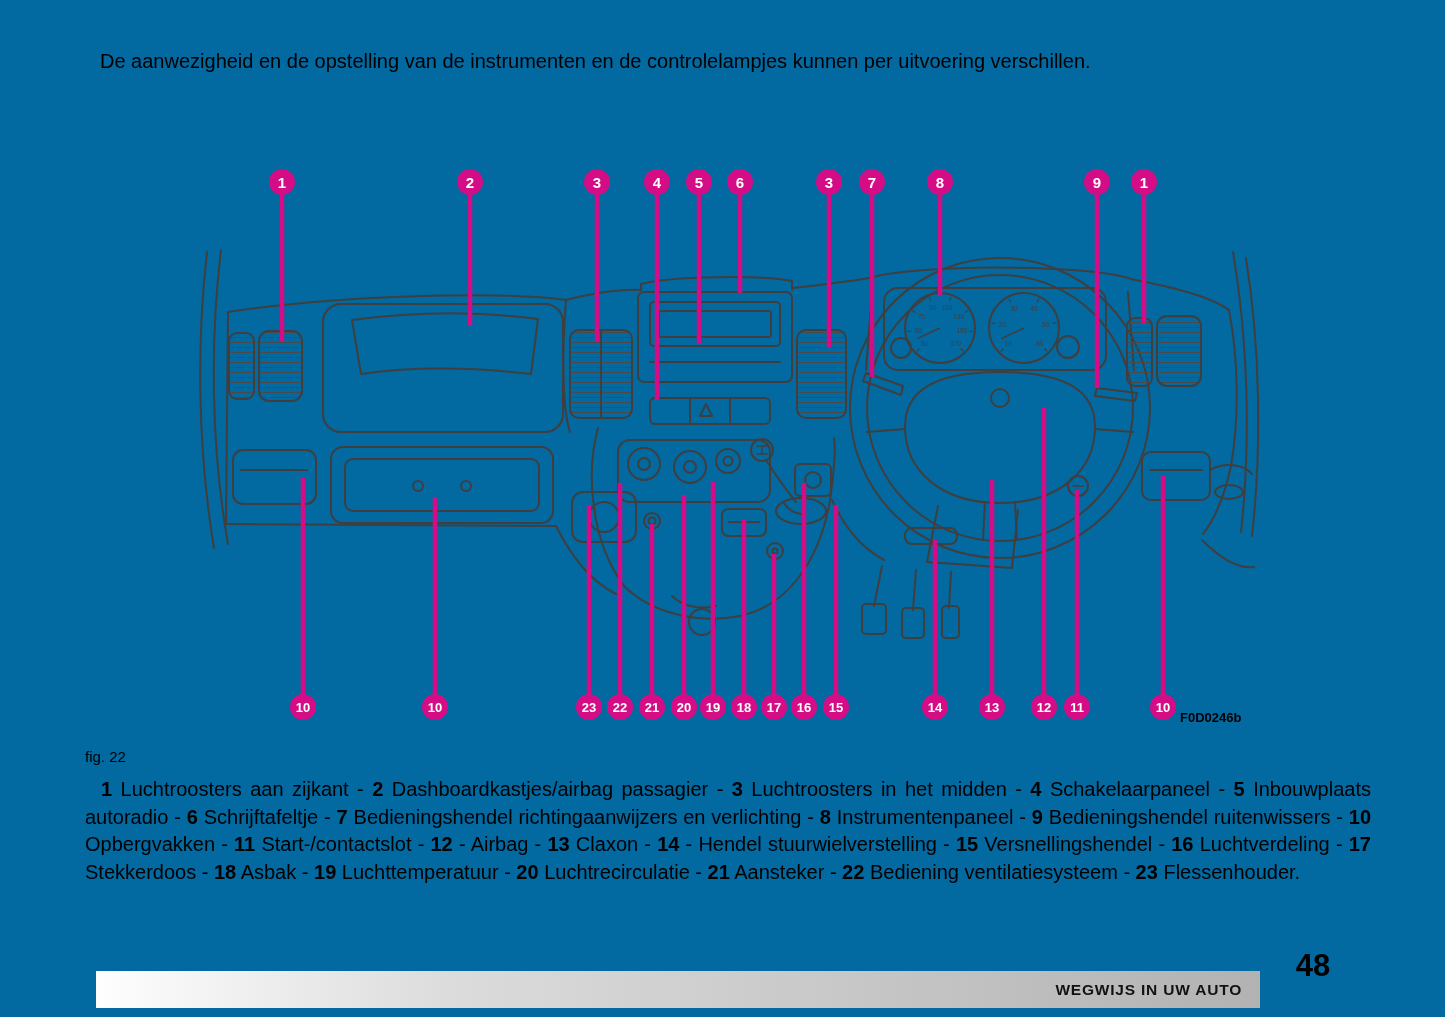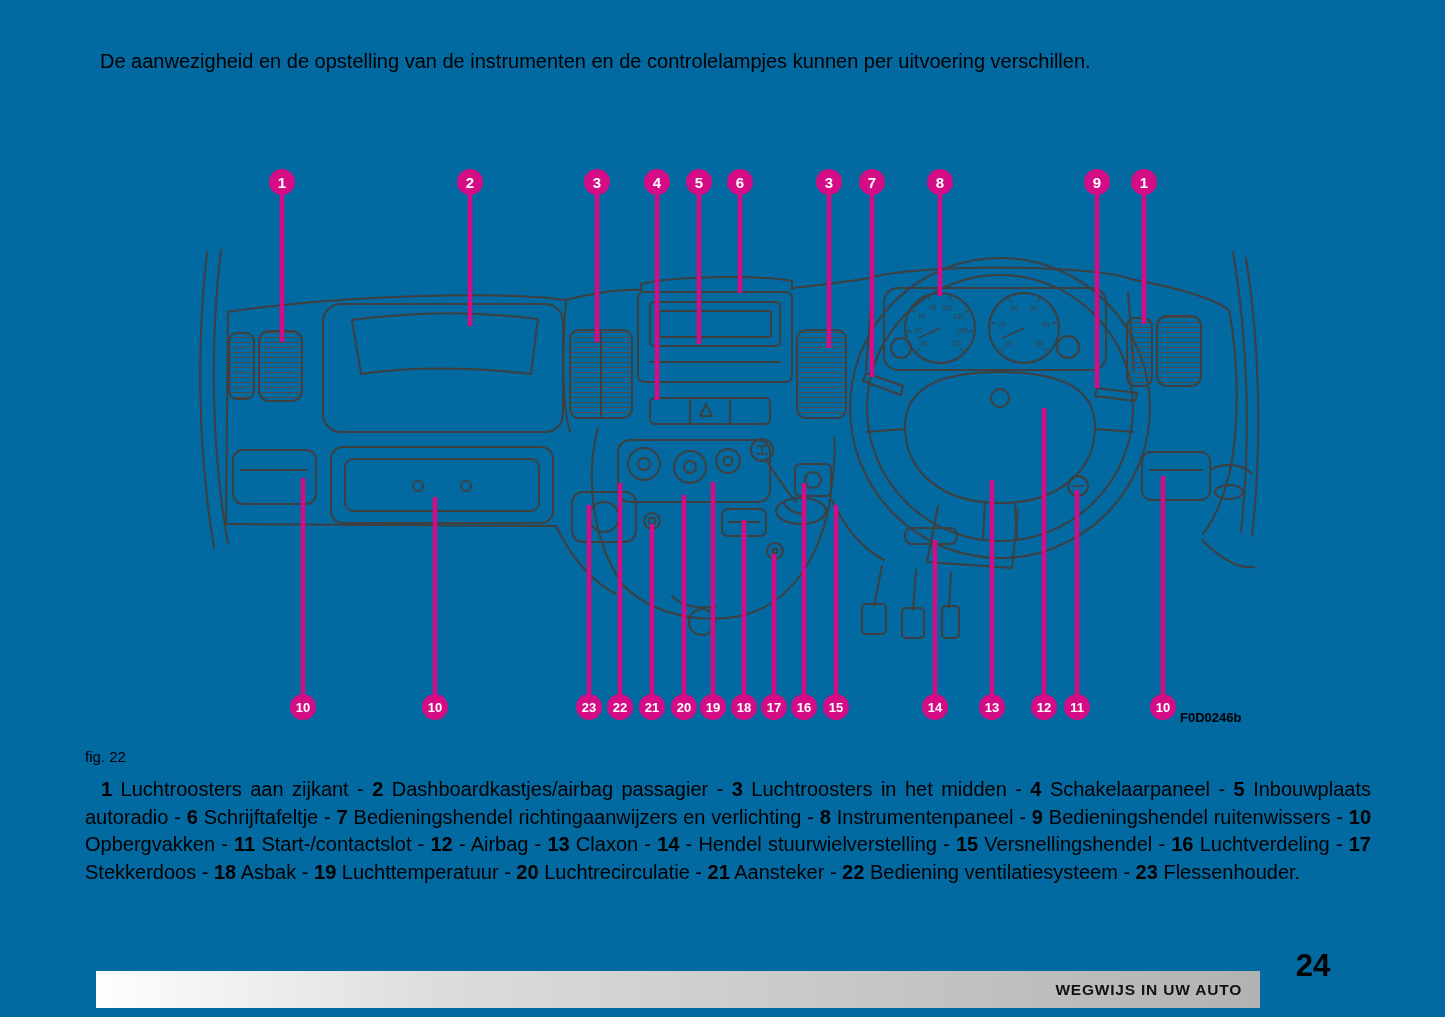--- a/index.html
+++ b/index.html
@@ -325,15 +325,15 @@
   </svg>
 
   <div class="fig-label">fig. 22</div>
   <div class="fig-code">F0D0246b</div>
 
   <p class="legend" id="legend-paragraph"><b>1</b><span> Luchtroosters aan zijkant - </span><b>2</b><span> Dashboardkastjes/airbag passagier - </span><b>3</b><span> Luchtroosters in het midden - </span><b>4</b><span> Schakelaarpaneel - </span><b>5</b><span> Inbouwplaats autoradio - </span><b>6</b><span> Schrijftafeltje - </span><b>7</b><span> Bedieningshendel richtingaanwijzers en verlichting - </span><b>8</b><span> Instrumentenpaneel - </span><b>9</b><span> Bedieningshendel ruitenwissers - </span><b>10</b><span> Opbergvakken - </span><b>11</b><span> Start-/contactslot - </span><b>12</b><span> - Airbag - </span><b>13</b><span> Claxon - </span><b>14</b><span> - Hendel stuurwielverstelling - </span><b>15</b><span> Versnellingshendel - </span><b>16</b><span> Luchtverdeling - </span><b>17</b><span> Stekkerdoos - </span><b>18</b><span> Asbak - </span><b>19</b><span> Luchttemperatuur - </span><b>20</b><span> Luchtrecirculatie - </span><b>21</b><span> Aansteker - </span><b>22</b><span> Bediening ventilatiesysteem - </span><b>23</b><span> Flessenhouder.</span></p>
 
   <div class="footer-bar">
     <span class="footer-title">WEGWIJS IN UW AUTO</span>
   </div>
-  <div class="page-num">24</div>
+  <div class="page-num">48</div>
 
 </div>
 
 </body></html>

